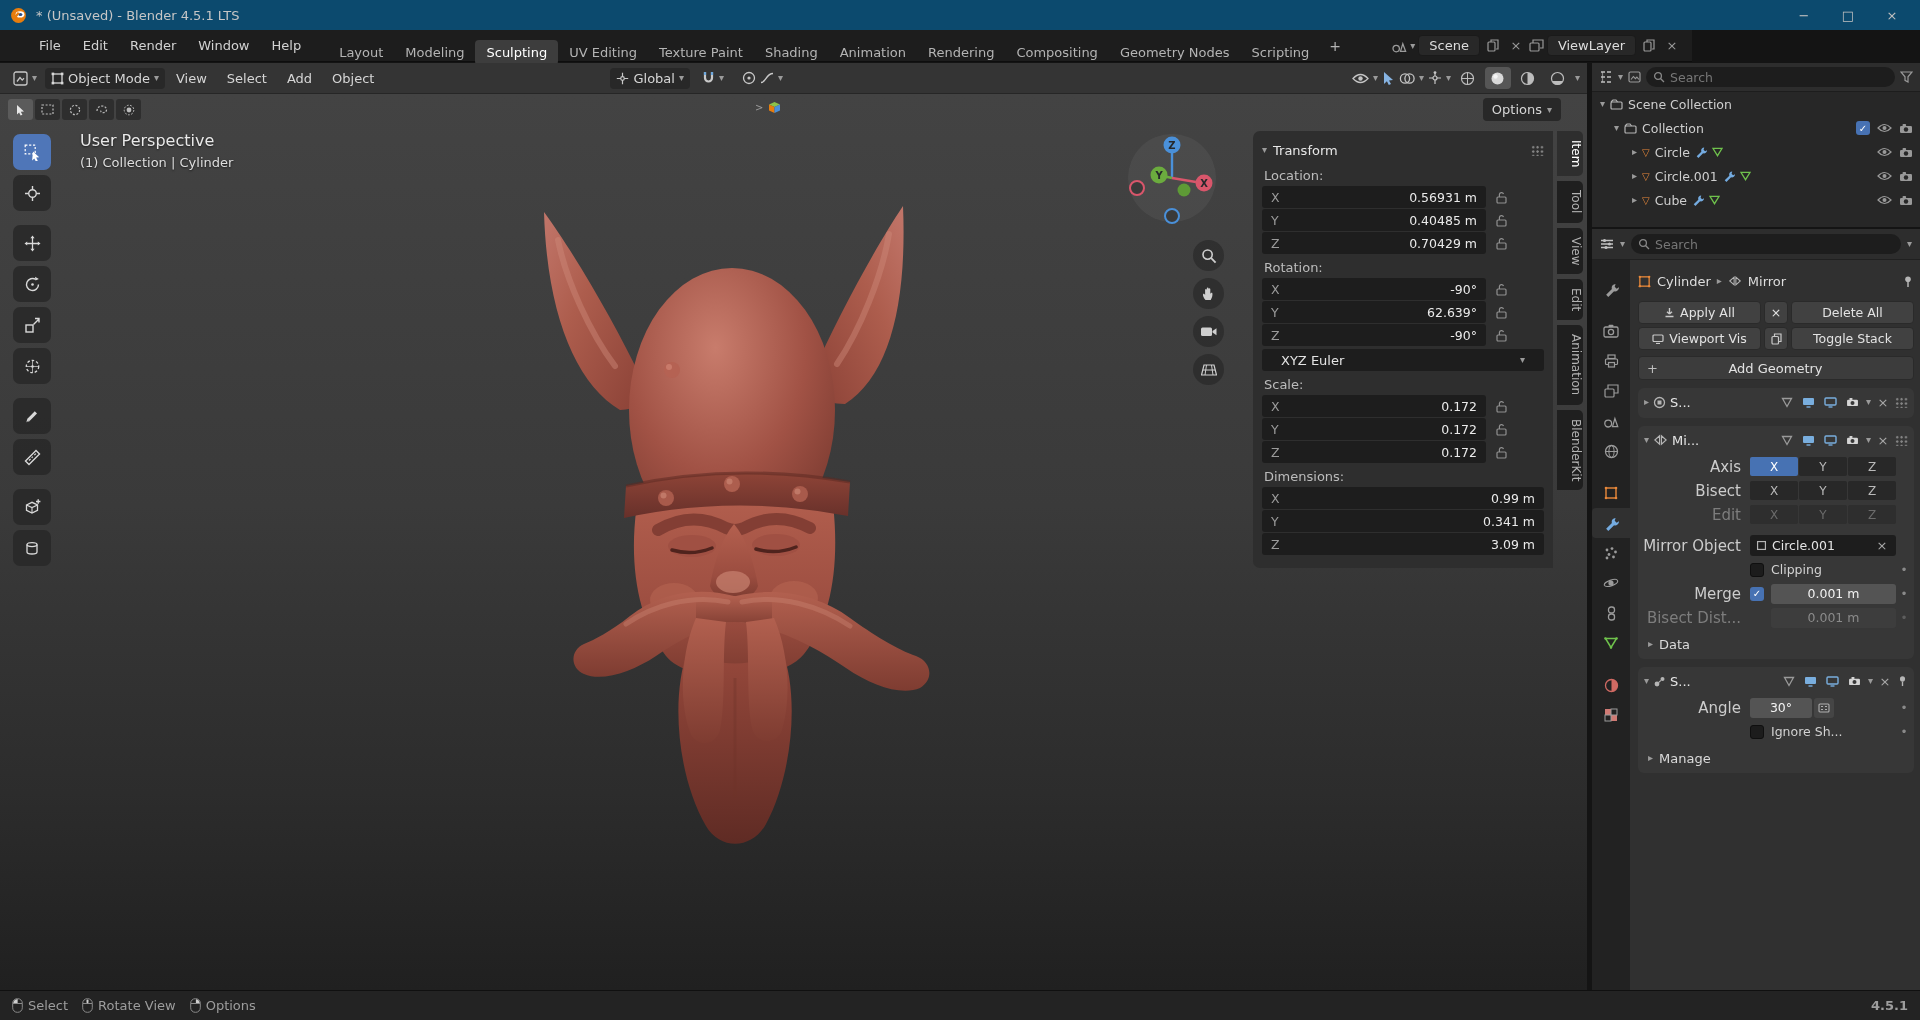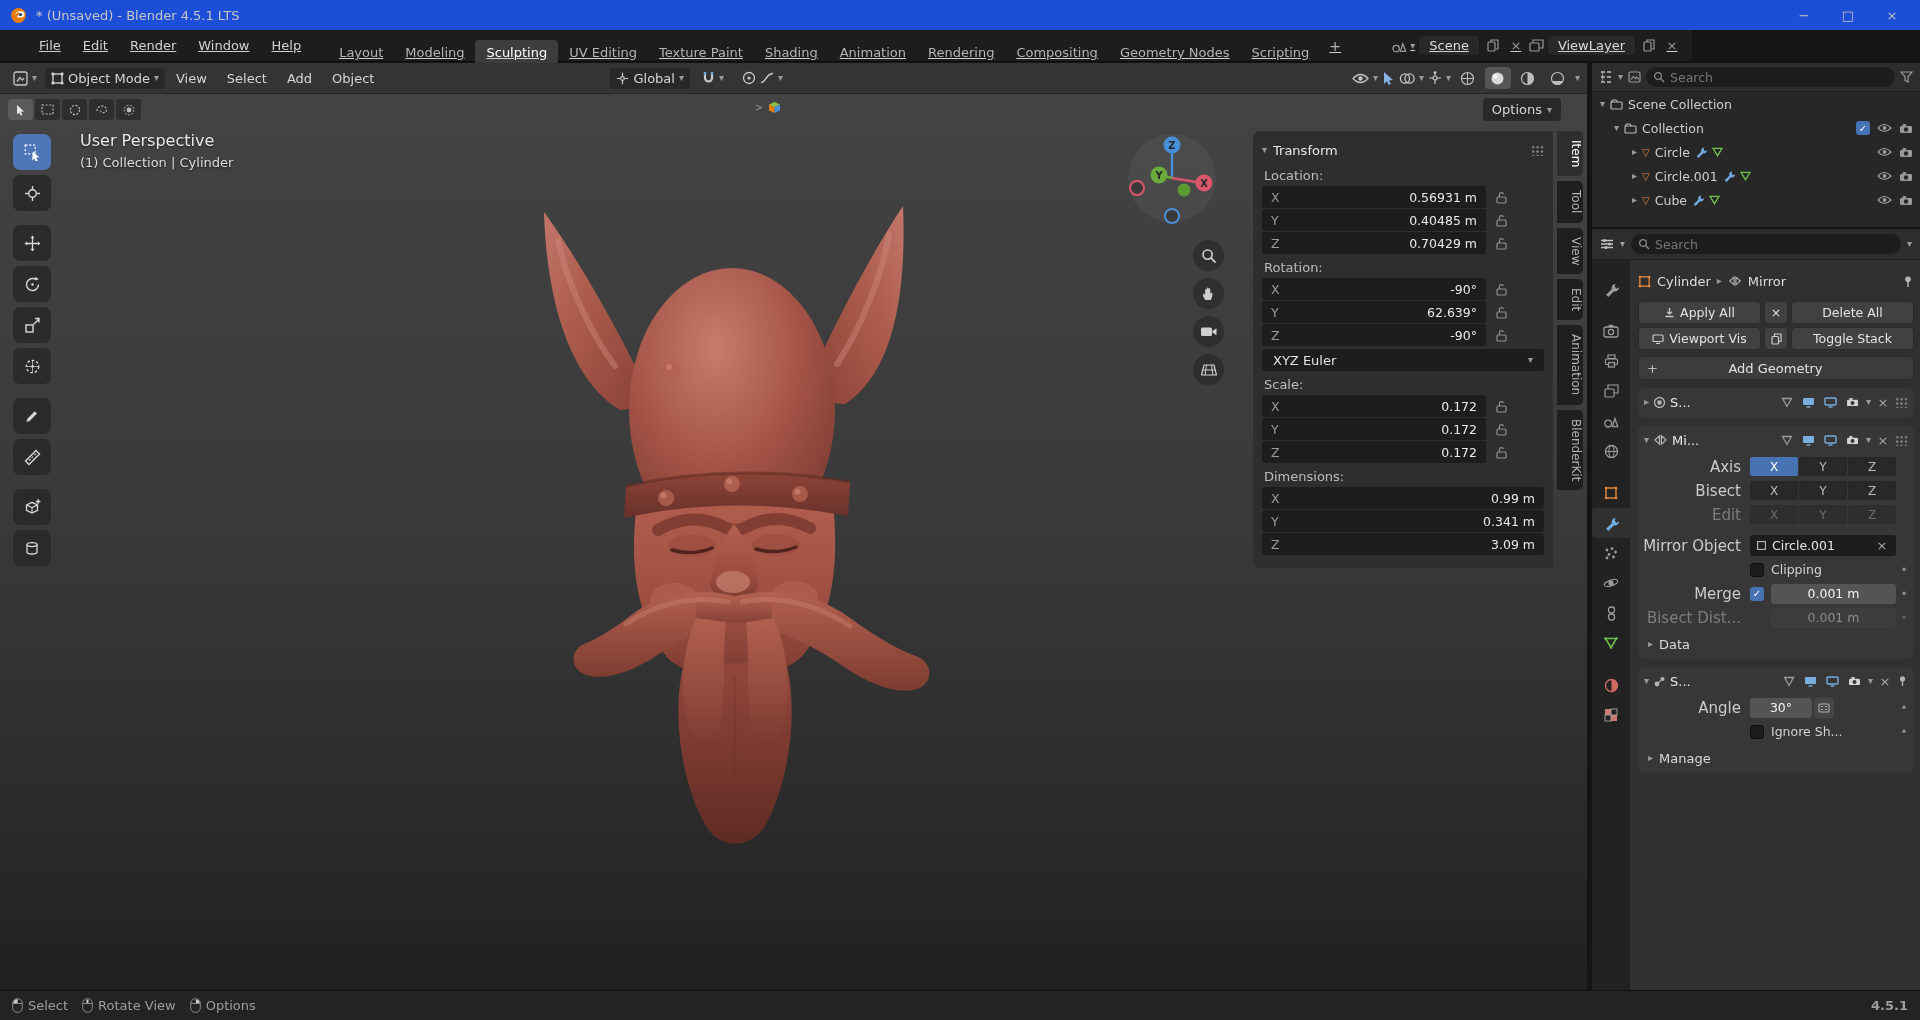--- a/index.html
+++ b/index.html
@@ -3,27 +3,27 @@
 <meta charset="utf-8">
 <style>
   * { margin:0; padding:0; box-sizing:border-box; }
   html,body { width:1920px; height:1020px; }
   body { font-family:"DejaVu Sans","Liberation Sans",sans-serif; font-size:13px; color:#cfcfcf; background:#141414; overflow:hidden; }
   #app { position:relative; width:1920px; height:1020px; background:#141414; }
   .i { display:inline-flex; align-items:center; justify-content:center; }
   svg { display:block; }
 
   
-  .titlebar { position:absolute; top:0; left:0; width:1920px; height:30px; background:#1d4ed8; display:flex; align-items:center; padding:0 6px 0 10px; gap:9px; }
+  .titlebar { position:absolute; top:0; left:0; width:1920px; height:30px; background:#0c4a6e; display:flex; align-items:center; padding:0 6px 0 10px; gap:9px; }
   .titlebar .title { color:#c6c6c6; font-size:13px; }
   .win-controls { margin-left:auto; display:flex; }
   .win-btn { width:44px; height:28px; display:flex; align-items:center; justify-content:center; color:#c0c0c0; font-size:13px; }
 
   
-  .topbar { position:absolute; top:30px; left:0; width:1692px; height:32px; background:#1d1d1d; display:flex; align-items:center; border-bottom:1px solid #0e0e0e;text-decoration:underline; }
+  .topbar { position:absolute; top:30px; left:0; width:1692px; height:32px; background:#1d1d1d; display:flex; align-items:center; border-bottom:1px solid #0e0e0e; }
   .menus { display:flex; margin-left:28px; }
   .menu-item { padding:4px 11px; color:#d2d2d2; border-radius:4px; }
   .ws-tabs { display:flex; align-items:center; margin-left:16px; }
   .ws-tab { padding:5px 11px; color:#b4b4b4; border-radius:4px; white-space:nowrap;margin-top:14px; }
   .ws-tab.active { background:#3d3d3d; color:#ffffff; }
   .ws-add { padding:3px 9px; color:#b4b4b4; font-size:14px; }
   .topsel { margin-left:auto; display:flex; align-items:center; gap:3px; padding-right:10px; }
   .sel-field { background:#282828; border:1px solid #1a1a1a; border-radius:4px; padding:2px 10px; color:#dddddd; }
   .mini-btn { width:20px; height:20px; display:flex; align-items:center; justify-content:center; color:#9a9a9a; }
 
@@ -68,21 +68,21 @@
   .np-header { display:flex; align-items:center; gap:6px; height:24px; color:#e7e7e7; }
   .np-header .dots { margin-left:auto; }
   .dots { width:13px; height:11px; background-image:radial-gradient(#868686 1.1px, transparent 1.3px); background-size:4.4px 4.4px; }
   .np-label { color:#bcbcbc; margin:6px 2px 3px; }
   .tf-row { display:flex; align-items:center; margin:1px 0; }
   .tf-field { width:224px; height:22px; background:#1d1d1d; border-radius:3px; display:flex; align-items:center; padding:0 9px; }
   .tf-field.wide { width:282px; }
   .tf-axis { color:#9b9b9b; width:16px; font-size:12.5px; }
   .tf-value { margin-left:auto; color:#eaeaea; font-size:12.5px; }
   .tf-lock { margin-left:10px; display:flex; }
-  .np-drop { width:282px; height:22px; background:#1d1d1d; border-radius:3px; display:flex; align-items:center; padding:0 11px; margin:3px 0 1px; color:#e3e3e3; }
+  .np-drop { width:282px; height:22px; background:#1d1d1d; border-radius:3px; display:flex; align-items:center; padding:0 19px; margin:3px 0 1px; color:#e3e3e3; }
   .np-drop .chev { margin-left:auto; }
 
   
   .vtabs { position:absolute; left:1557px; top:37px; width:29px; display:flex; flex-direction:column; gap:5px; }
   .vtab { writing-mode:vertical-rl; padding:9px 0; width:26px; text-align:center; background:#1f1f1f; color:#b3b3b3; border-radius:0 5px 5px 0; font-size:12px; }
   .vtab.active { background:#2e2e2e; color:#ffffff; }
 
   
   .right-col { position:absolute; top:63px; left:1592px; width:328px; height:927px; }
   .outliner { position:absolute; top:0; left:0; width:328px; height:164px; background:#272727; }

